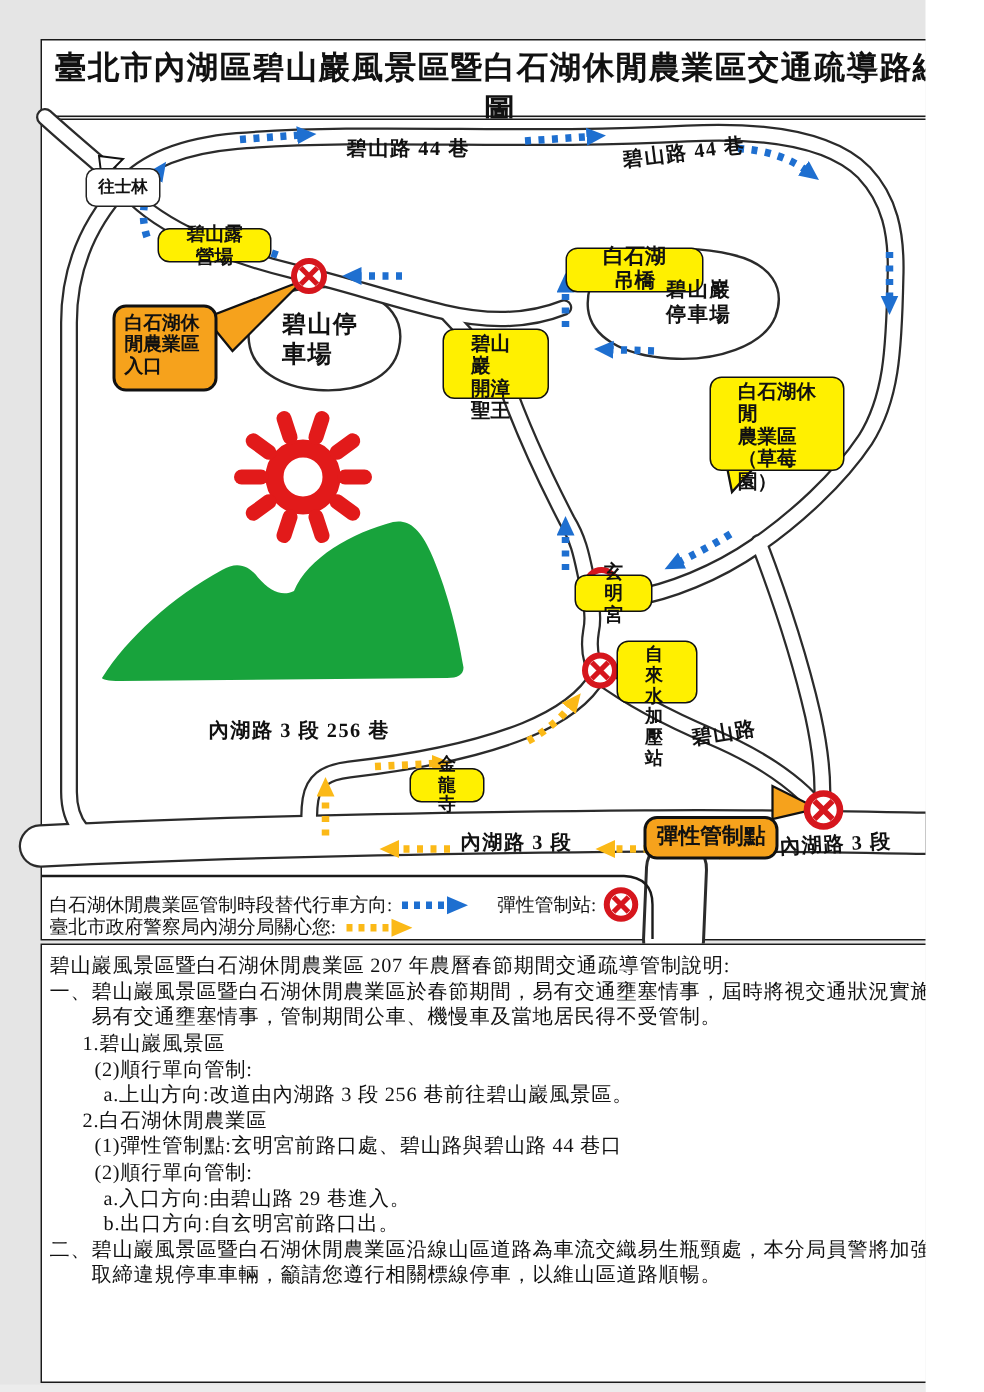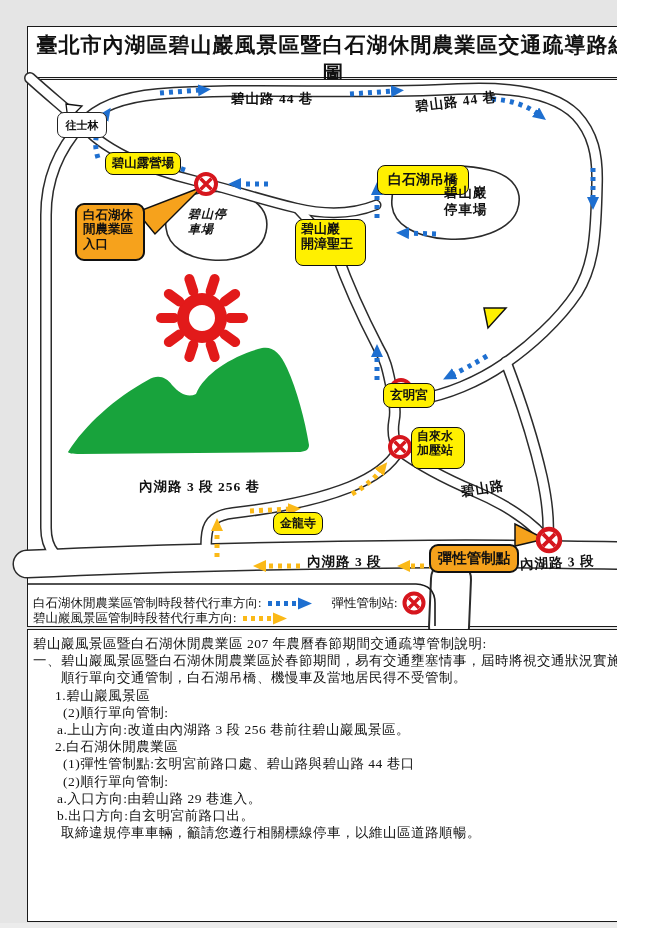--- a/index.html
+++ b/index.html
@@ -7,35 +7,35 @@
         font-family:"Liberation Serif","DejaVu Serif",serif;color:#111;}
   .box{position:absolute;border:1.6px solid #1a1a1a;background:#fff;box-sizing:border-box;}
   .title-box{left:27px;top:26px;width:613px;height:52px;text-align:center;}
   .map-box{left:27px;top:79px;width:613px;height:548px;}
   .text-box{left:27px;top:629px;width:613px;height:293px;}
   .main-title{font-size:21px;font-weight:bold;letter-spacing:1px;margin-top:4px;}
   .sub-title{font-size:13px;font-weight:bold;margin-top:2px;}
   svg.overlay{position:absolute;left:0;top:0;pointer-events:none;}
   .lbl{position:absolute;box-sizing:border-box;font-weight:bold;line-height:1.15;}
   .ylbl{background:var(--yellow_label);border:1.6px solid #111;border-radius:8px;
-        font-size:12.5px;padding:2px 5px;}
+        font-size:12.5px;padding:2px 18px;}
   .olbl{background:var(--orange_label);border:2px solid #111;border-radius:9px;
         font-size:12.5px;padding:3px 6px;}
   .ml{white-space:pre-line;text-align:left;}
   .ctr{display:flex;align-items:center;justify-content:center;text-align:center;margin-top:32px;}
   .bubble{background:#fff;border:1.5px solid #222;border-radius:7px;font-size:11px;
           font-weight:bold;}
   .roadtxt{position:absolute;font-size:13.5px;font-weight:bold;letter-spacing:1px;
            white-space:pre-line;line-height:1.25;}
   .legend-row{position:absolute;display:flex;align-items:center;gap:5px;
               font-size:12.5px;font-weight:normal;white-space:nowrap;}
   .notes{position:absolute;left:0;top:0;width:100%;padding:5px 4px 0 5px;box-sizing:border-box;
          font-size:13.5px;line-height:17.2px;letter-spacing:.5px;}
   .notes div{white-space:nowrap;}
-  .ml28{margin-left:28px;} .ml22{margin-left:22px;} .ml30{margin-left:30px;} .ml52{margin-left:24px;}
+  .ml28{margin-left:28px;} .ml22{margin-left:22px;} .ml30{margin-left:30px;} .ml52{margin-left:36px;}
   .closing{font-size:17.5px;font-weight:bold;margin-left:200px;margin-top:-2px;letter-spacing:1px;}
   .gray-strip{position:absolute;left:0;bottom:0;width:100%;height:5px;background:#ececec;}
 </style>
 </head>
 <body>
 
 <div class="page">
 
   <div class="box title-box">
     <div class="main-title">臺北市內湖區碧山巖風景區暨白石湖休閒農業區交通疏導路線圖</div>
@@ -159,33 +159,36 @@
 
   <div class="lbl olbl ml" style="left:75px;top:203px;width:70px;height:58px;">白石湖休
 閒農業區
 入口</div>
 
   <div class="lbl ylbl ctr" style="left:377px;top:133px;width:92px;height:30px;font-size:14px;">白石湖吊橋</div>
 
   <div class="lbl ylbl ml" style="left:295px;top:219px;width:71px;height:47px;font-size:13px;">碧山巖
 開漳聖王</div>
 
+  <div class="lbl ylbl ml" style="left:473px;top:251px;width:90px;height:63px;font-size:13px;">白石湖休閒
+農業區
+（草莓園）</div>
 
   <div class="lbl ylbl ctr" style="left:383px;top:351px;width:52px;height:25px;">玄明宮</div>
 
   <div class="lbl ylbl ml" style="left:411px;top:427px;width:54px;height:42px;font-size:12px;">自來水
 加壓站</div>
 
   <div class="lbl ylbl ctr" style="left:273px;top:480px;width:50px;height:23px;font-size:12px;">金龍寺</div>
 
   <div class="lbl olbl ctr" style="left:429px;top:512px;width:90px;height:29px;font-size:14.5px;">彈性管制點</div>
 
   <div class="roadtxt" style="left:231px;top:91px;">碧山路 44 巷</div>
   <div class="roadtxt" style="left:415px;top:94px;transform:rotate(-7deg);">碧山路 44 巷</div>
-  <div class="roadtxt" style="left:188px;top:207px;font-size:12px;font-style:italic;">碧山停
+  <div class="roadtxt" style="left:188px;top:207px;font-size:16px;">碧山停
 車場</div>
   <div class="roadtxt" style="left:444px;top:185px;">碧山巖
 停車場</div>
   <div class="roadtxt" style="left:139px;top:479px;">內湖路 3 段 256 巷</div>
   <div class="roadtxt" style="left:461px;top:481px;transform:rotate(-9deg);">碧山路</div>
   <div class="roadtxt" style="left:307px;top:554px;">內湖路 3 段</div>
   <div class="roadtxt" style="left:520px;top:555px;transform:rotate(-3deg);">內湖路 3 段</div>
 
   <div class="legend-row" style="left:33px;top:591px;">
     <span>白石湖休閒農業區管制時段替代行車方向:</span>
@@ -193,38 +196,39 @@
       <line x1="2" y1="6.5" x2="31" y2="6.5" stroke="#1E6FD0" stroke-width="5" stroke-dasharray="4 4"></line>
       <polygon points="32,0.5 46,6.5 32,12.5" fill="#1E6FD0"></polygon>
     </svg>
     <span style="margin-left:14px;">彈性管制站:</span>
     <svg width="24" height="24" viewBox="-12 -12 24 24">
       <circle r="9.5" fill="#fff" stroke="#D6161D" stroke-width="4"></circle>
       <path d="M-5,-5 L5,5 M-5,5 L5,-5" stroke="#D6161D" stroke-width="3.4"></path>
     </svg>
   </div>
   <div class="legend-row" style="left:33px;top:610px;">
-    <span>碧山巖風景區管制時段替代行車方向:</span>
+    <span>臺北市政府警察局內湖分局關心您:</span>
     <svg width="46" height="13">
       <line x1="2" y1="6.5" x2="31" y2="6.5" stroke="#FBB917" stroke-width="5" stroke-dasharray="4 4"></line>
       <polygon points="32,0.5 46,6.5 32,12.5" fill="#FBB917"></polygon>
     </svg>
   </div>
 
   <div class="box text-box">
     <div class="notes">
       <div>碧山巖風景區暨白石湖休閒農業區 207 年農曆春節期間交通疏導管制說明:</div>
       <div>一、碧山巖風景區暨白石湖休閒農業區於春節期間，易有交通壅塞情事，屆時將視交通狀況實施</div>
-      <div class="ml28">順行單向交通管制，白石湖吊橋、機慢車及當地居民得不受管制。</div>
+      <div class="ml28">易有交通壅塞情事，管制期間公車、機慢車及當地居民得不受管制。</div>
       <div class="ml22">1.碧山巖風景區</div>
       <div class="ml30">(2)順行單向管制:</div>
       <div class="ml52">a.上山方向:改道由內湖路 3 段 256 巷前往碧山巖風景區。</div>
       <div class="ml22">2.白石湖休閒農業區</div>
       <div class="ml30">(1)彈性管制點:玄明宮前路口處、碧山路與碧山路 44 巷口</div>
       <div class="ml30">(2)順行單向管制:</div>
       <div class="ml52">a.入口方向:由碧山路 29 巷進入。</div>
       <div class="ml52">b.出口方向:自玄明宮前路口出。</div>
+      <div>二、碧山巖風景區暨白石湖休閒農業區沿線山區道路為車流交織易生瓶頸處，本分局員警將加強</div>
       <div class="ml28">取締違規停車車輛，籲請您遵行相關標線停車，以維山區道路順暢。</div>
     </div>
   </div>
 
   <div class="gray-strip"></div>
 </div>
 
 </body></html>

